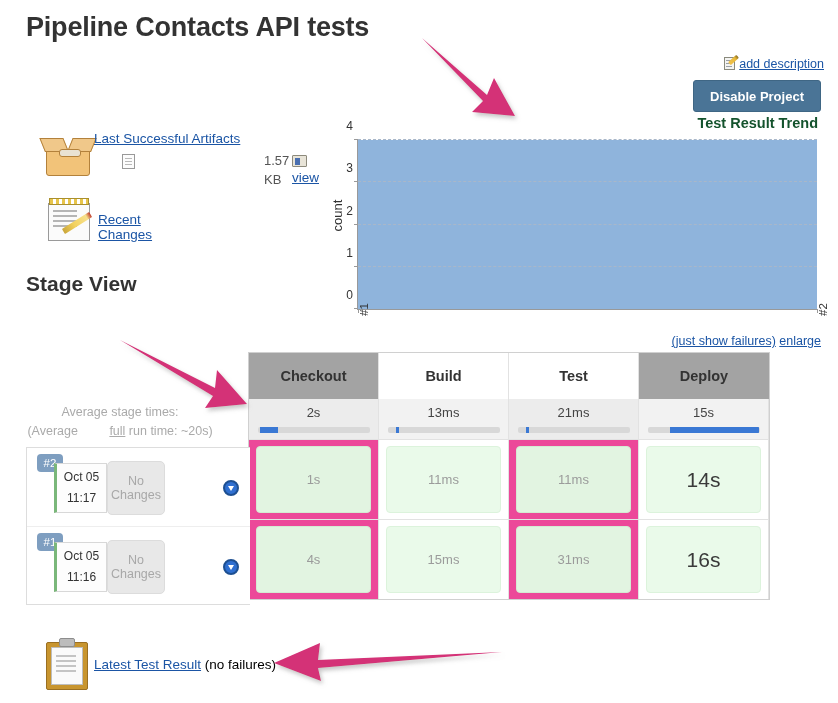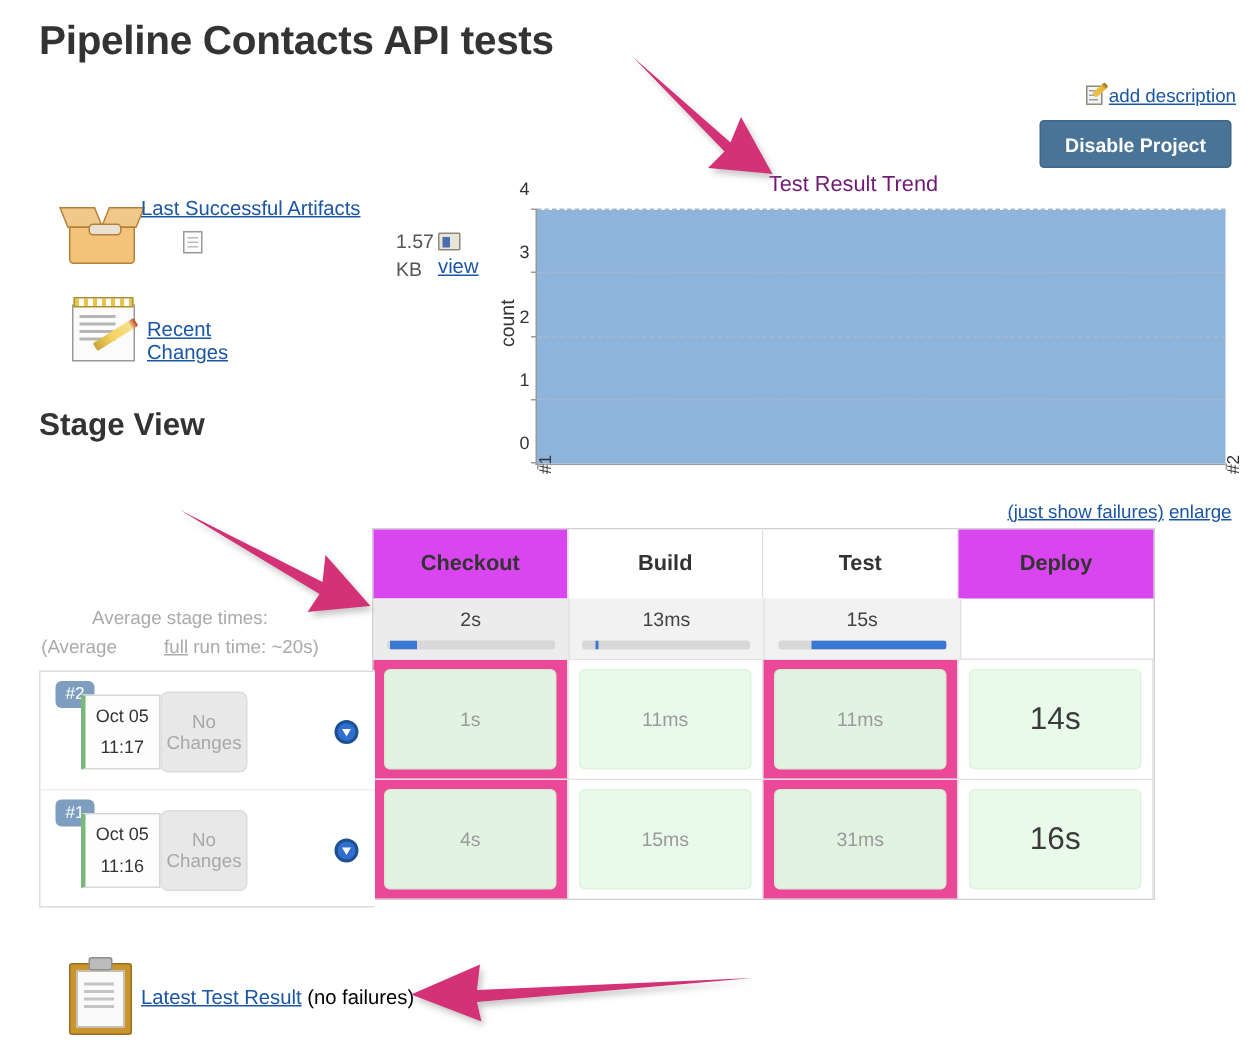--- a/index.html
+++ b/index.html
@@ -124,22 +124,22 @@
     position: absolute; left: 13px; top: 22px; width: 32px; height: 6px;
     background: linear-gradient(90deg,#caa63a 0%, #f3d25e 40%, #f6e08d 85%, #c0392b 100%);
     transform: rotate(-32deg); border-radius: 1px;
   }
   .changes-link { position: absolute; left: 58px; top: 14px; font-size: 13.5px; }
   .changes-link a { color: #1b55a5; text-decoration: underline; }
 
   
   .chart-wrap { position: absolute; left: 320px; top: 112px; width: 518px; height: 230px; }
   .chart-title {
-    position: absolute; left: 0; right: 20px; top: 3px; text-align: center;
-    font-size: 14.5px; font-weight: normal; color: #701a75;
+    position: absolute; left: 0; right: 20px; top: 3px; text-align: right;
+    font-size: 14.5px; font-weight: bold; color: #14532d;
   }
   .chart-ylabel {
     position: absolute; left: 2px; top: 96px;
     font-size: 13px; color: #333;
     transform: rotate(-90deg); transform-origin: center;
   }
   .plot {
     position: absolute; left: 37px; top: 28px; width: 460px; height: 170px;
     border-left: 1px solid #999; border-bottom: 1px solid #999;
   }
@@ -190,21 +190,21 @@
   .stage-table {
     position: absolute; left: 248px; top: 352px;
     width: 522px; border: 1px solid #d0d0d0; background: #fff;
   }
   .st-row { display: flex; }
   .st-head .st-cell {
     height: 46px; display: flex; align-items: center; justify-content: center;
     font-size: 14.5px; font-weight: bold; color: #333;
     border-right: 1px solid #e2e2e2; background: #fff;
   }
-  .st-head .st-cell.alt { background: #d946ef; }
+  .st-head .st-cell.alt { background: #a3a3a3; }
   .st-cell { width: 130.5px; }
   .st-cell:last-child { border-right: none; }
   .st-avg .st-cell {
     height: 40px; padding-top: 6px;
     display: flex; flex-direction: column; align-items: center;
     border-right: 1px solid #e2e2e2; background: #f2f2f2;
   }
   .st-avg .st-cell.alt { background: #ececec; }
   .avg-time { font-size: 13px; color: #444; }
   .pbar {
@@ -395,20 +395,26 @@
           <div class="pbar">
             <i style="left: 2%; width: 16%;"></i>
           </div>
         </div>
         <div class="st-cell">
           <div class="avg-time">13ms</div>
           <div class="pbar">
             <i style="left: 8%; width: 2%;"></i>
           </div>
         </div>
+        <div class="st-cell alt">
+          <div class="avg-time">21ms</div>
+          <div class="pbar">
+            <i style="left: 8%; width: 2%;"></i>
+          </div>
+        </div>
         <div class="st-cell">
           <div class="avg-time">15s</div>
           <div class="pbar">
             <i style="left: 20%; width: 80%;"></i>
           </div>
         </div>
       </div>
     <div id="st-body">
         <div class="st-row st-body">
           <div class="st-cell alt">

